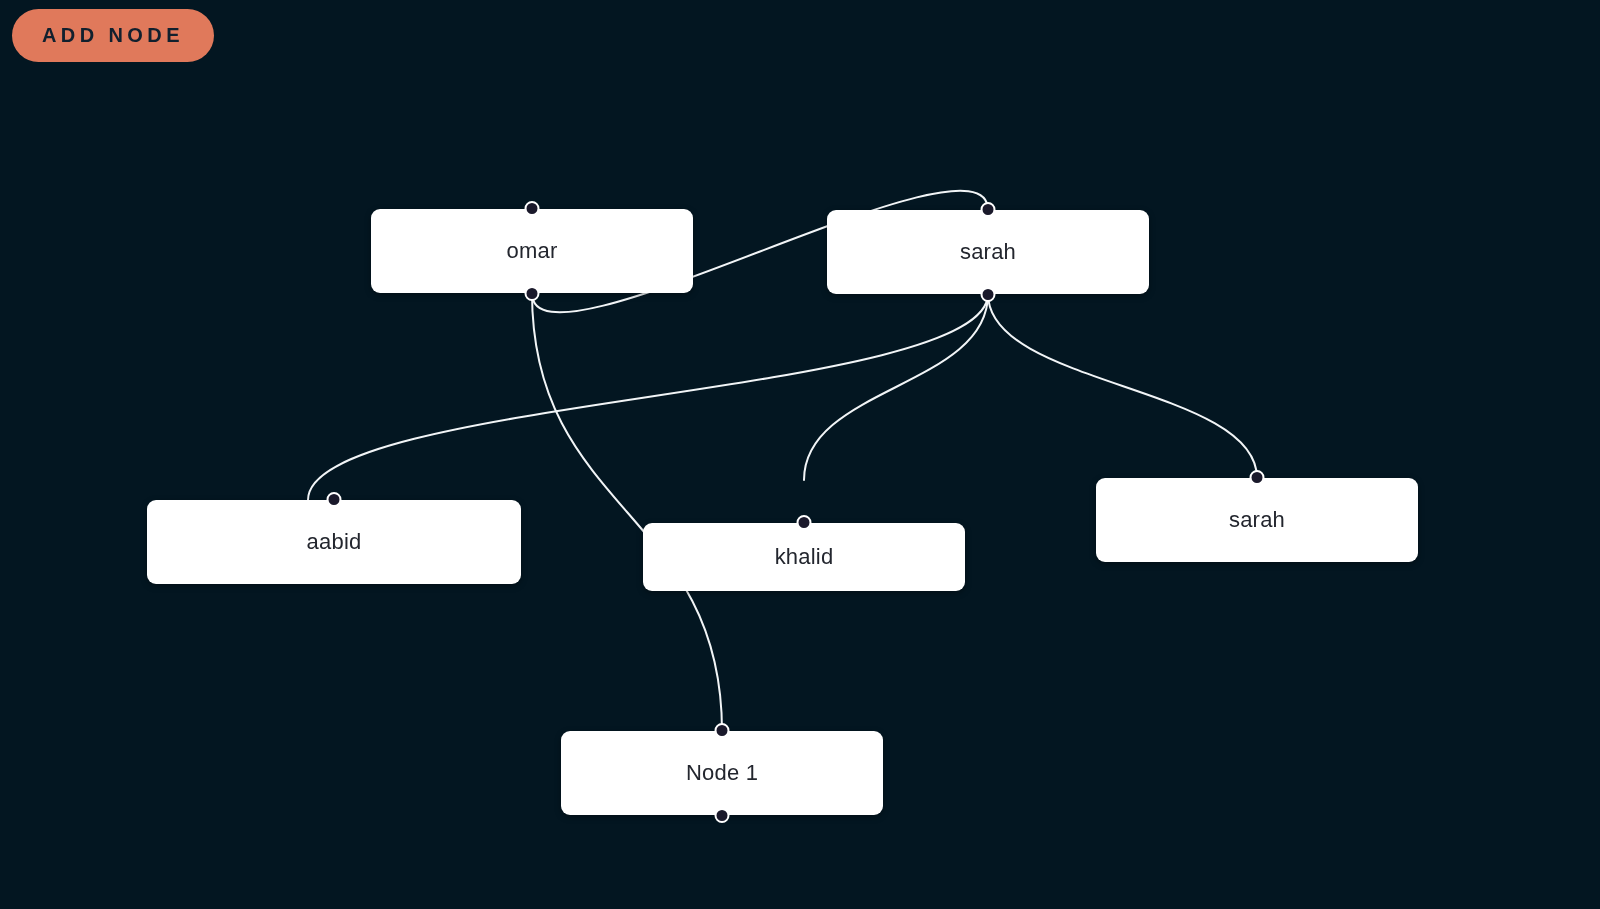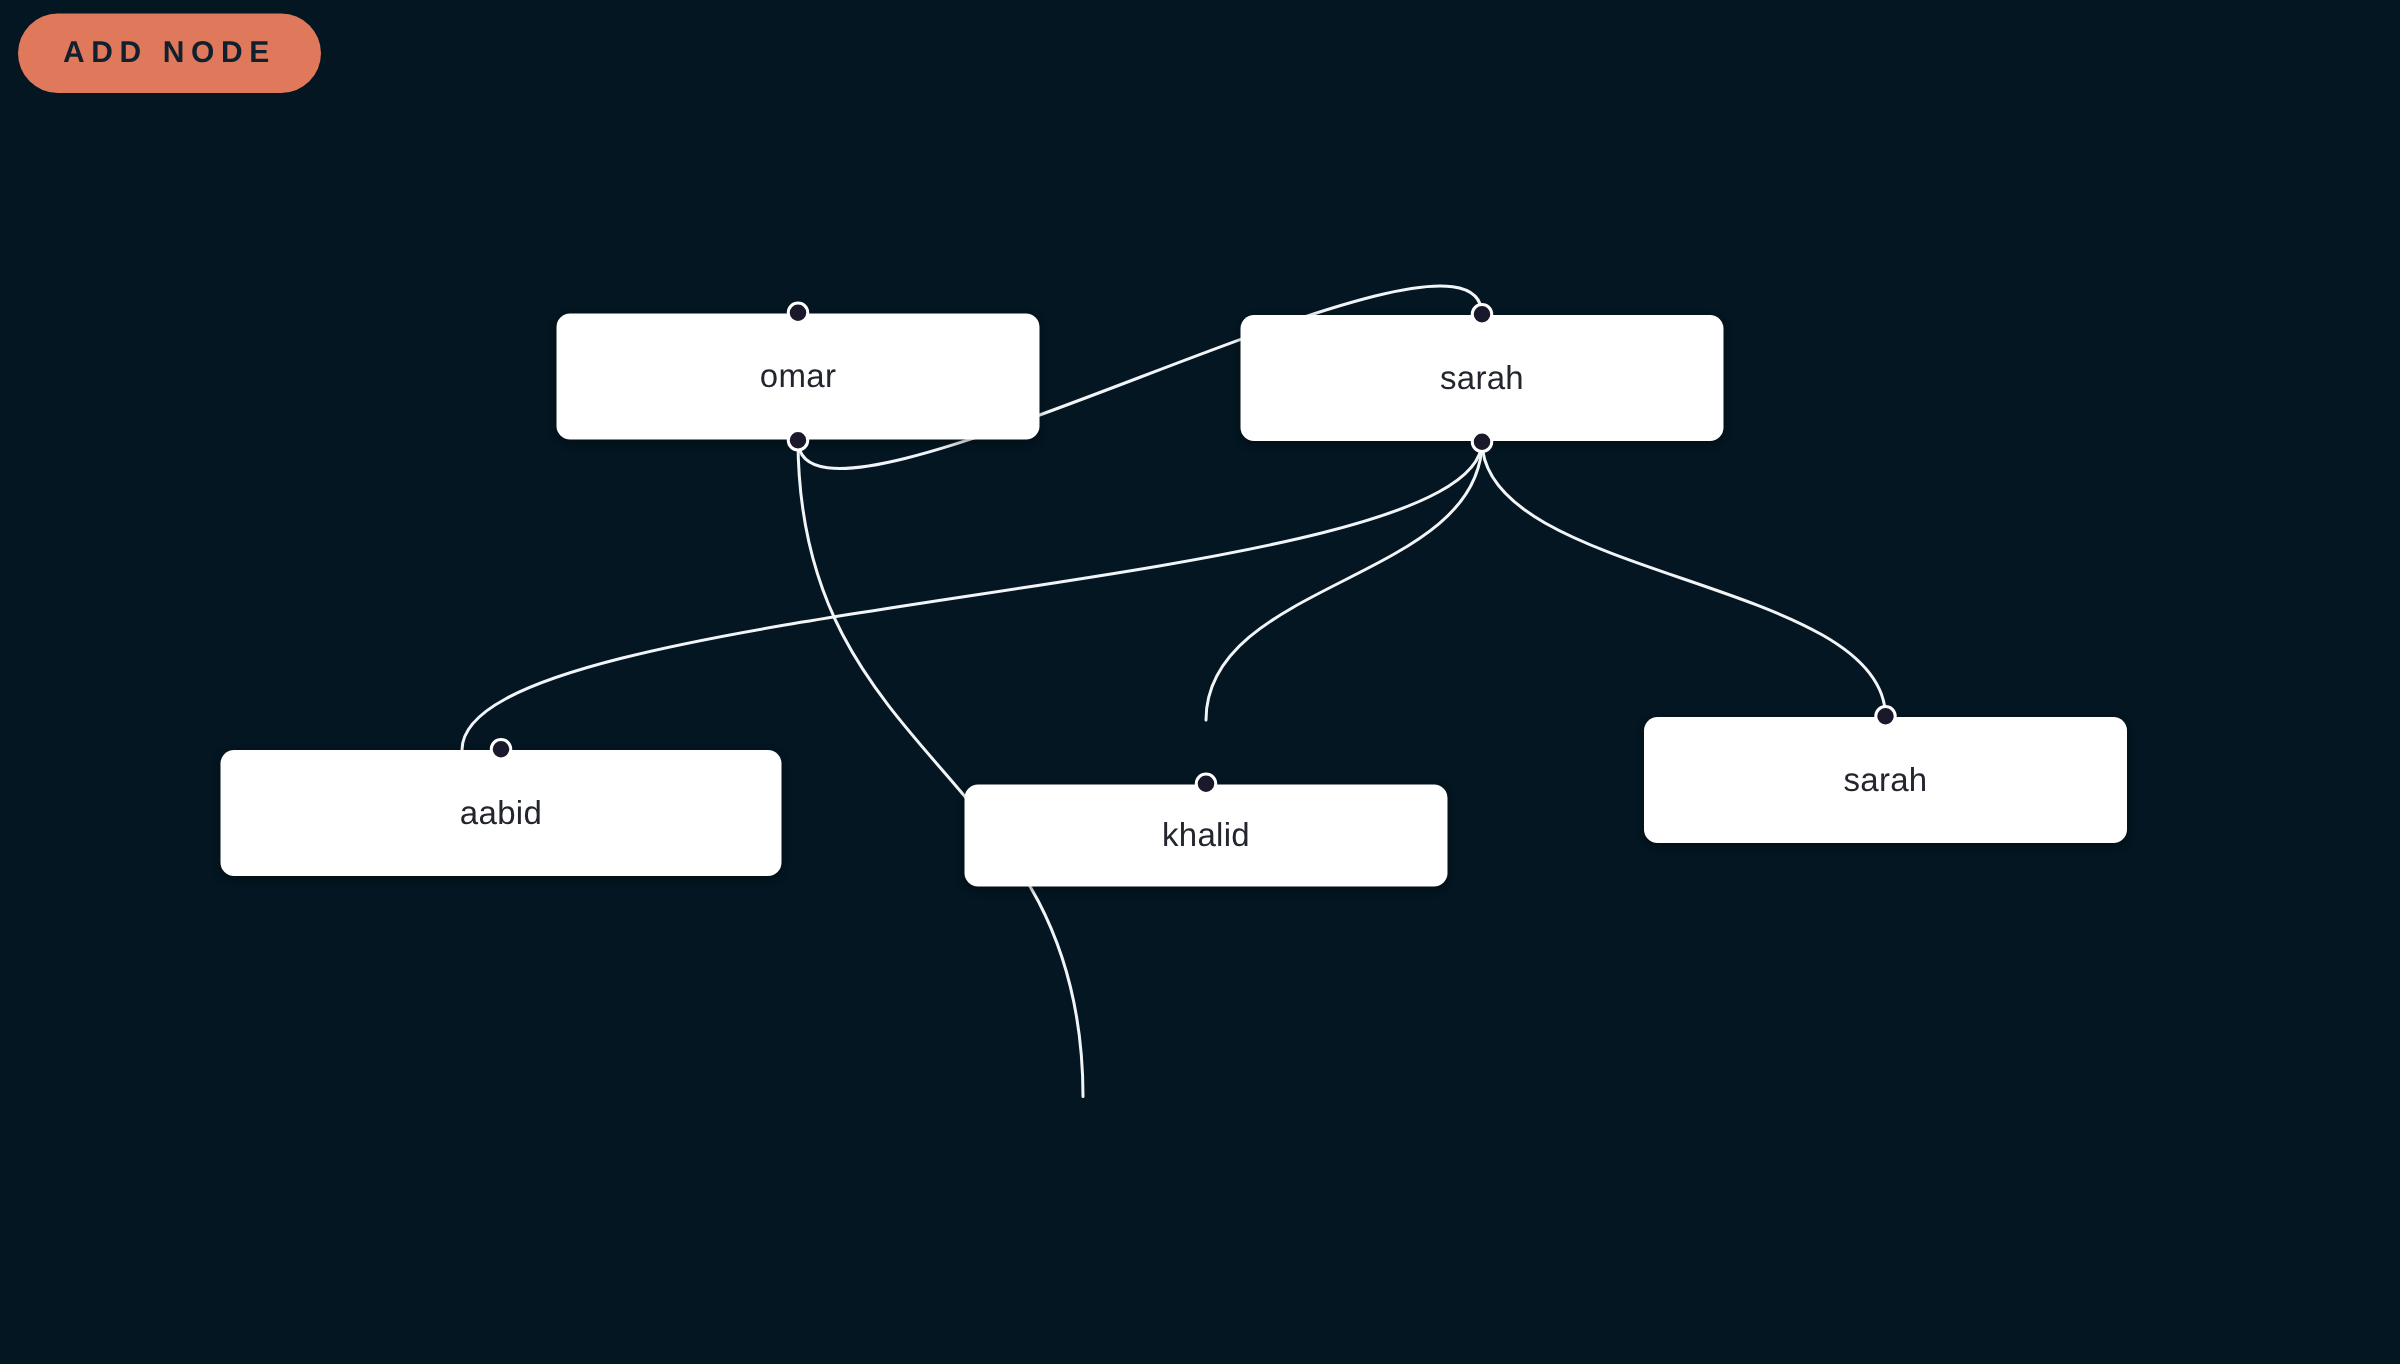--- a/index.html
+++ b/index.html
@@ -110,15 +110,20 @@
       <div class="node" style="left: 643px; top: 480px; width: 322px; height: 68px; margin-top: 43px;">
     <span class="handle handle-top"></span>
     <span class="node-label">khalid</span>
 
   </div>
       <div class="node" style="left: 1096px; top: 478px; width: 322px; height: 84px;">
     <span class="handle handle-top"></span>
     <span class="node-label">sarah</span>
 
   </div>
+      <div class="node" style="left: 561px; top: 731px; width: 322px; height: 84px;">
+    <span class="handle handle-top"></span>
+    <span class="node-label">Node 1</span>
+    <span class="handle handle-bottom"></span>
+  </div>
     </div>
   <button class="add-node-button">ADD NODE</button>
 </div>
 
 </body></html>

